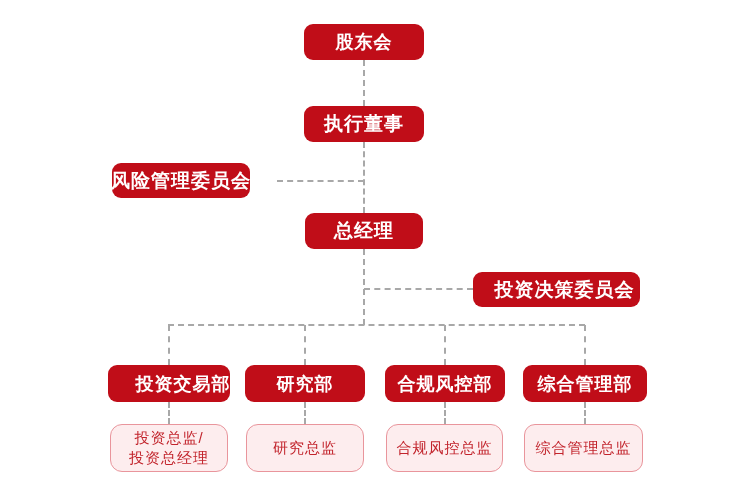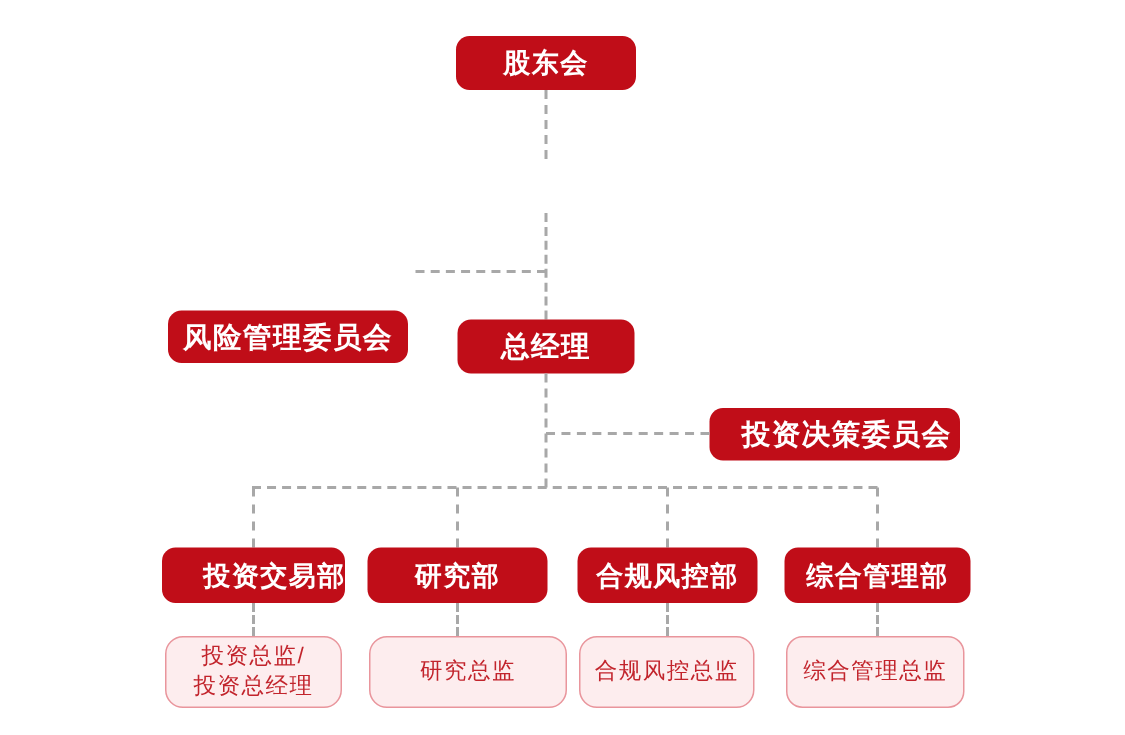--- a/index.html
+++ b/index.html
@@ -48,33 +48,33 @@
     border-left: 2px dashed #A8A8A8;
   }
   .hline {
     position: absolute;
     height: 0;
     border-top: 2px dashed #A8A8A8;
   }
   
   .n-shareholders { left: 304px; top: 24px;  width: 120px; height: 36px; font-size: 18px; }
   .n-executive    { left: 304px; top: 106px; width: 120px; height: 36px; font-size: 19px; }
-  .n-risk         { left: 112px; top: 163px; width: 160px; height: 35px; font-size: 19px; margin-top: 44px; }
+  .n-risk         { left: 112px; top: 163px; width: 138px; height: 35px; font-size: 19px; }
   .n-gm           { left: 305px; top: 213px; width: 118px; height: 36px; font-size: 19px; }
   .n-invest       { left: 473px; top: 272px; width: 167px; height: 35px; font-size: 19px; padding-left: 16px; }
 
   .dept { top: 365px; height: 37px; font-size: 18px; }
   .d0 { left: 108px; width: 122px; padding-left: 28px; }
   .d1 { left: 245px; width: 120px; }
   .d2 { left: 385px; width: 120px; }
   .d3 { left: 523px; width: 124px; }
 
   .sub { top: 424px; height: 48px; }
   .s0 { left: 110px; width: 118px; }
-  .s1 { left: 246px; width: 132px; }
+  .s1 { left: 246px; width: 118px; }
   .s2 { left: 386px; width: 117px; }
   .s3 { left: 524px; width: 119px; border-radius: 11px; }
 
   
   .c-v1      { left: 363px; top: 60px;  height: 46px; }
   .c-v2      { left: 363px; top: 142px; height: 71px; }
   .c-h-risk  { left: 277px; top: 180px; width: 87px;  }
   .c-v3      { left: 363px; top: 249px; height: 76px; }
   .c-h-inv   { left: 364px; top: 288px; width: 109px; }
   .c-h-dist  { left: 168px; top: 324px; width: 417px; }
@@ -88,20 +88,21 @@
   .c-sub3    { left: 584px; top: 402px; height: 22px; }
 </style>
 </head>
 <body>
 
 <div class="stage">
 
   <div class="red-box n-shareholders">股东会</div>
   <div class="vline c-v1"></div>
 
+  <div class="red-box n-executive">执行董事</div>
   <div class="vline c-v2"></div>
 
   <div class="red-box n-risk">风险管理委员会</div>
   <div class="hline c-h-risk"></div>
 
   <div class="red-box n-gm">总经理</div>
   <div class="vline c-v3"></div>
 
   <div class="red-box n-invest">投资决策委员会</div>
   <div class="hline c-h-inv"></div>

